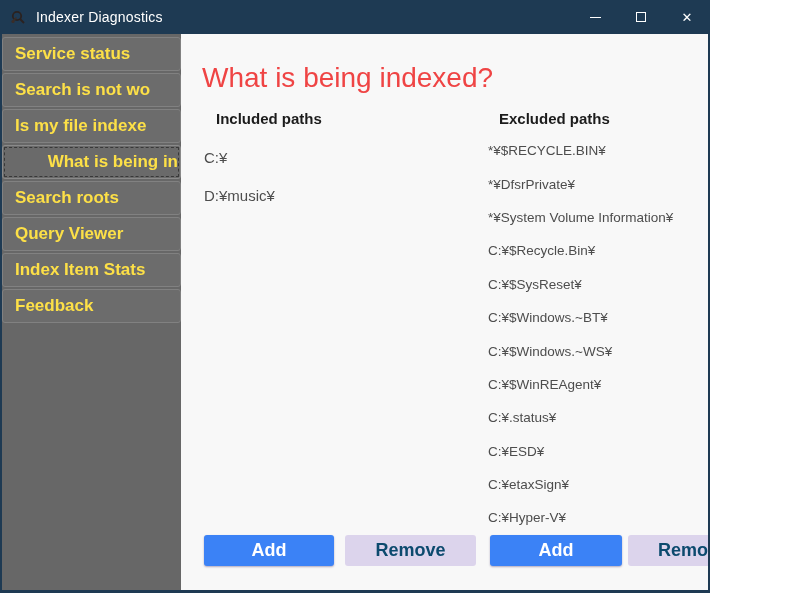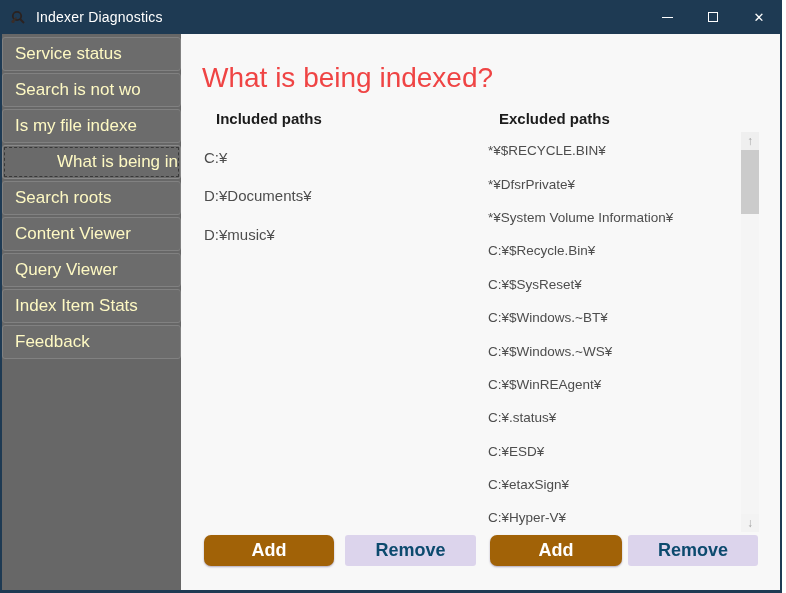--- a/index.html
+++ b/index.html
@@ -1,21 +1,21 @@
 <!DOCTYPE html>
 <html><head>
 <meta charset="utf-8">
 <style>
   * { box-sizing: border-box; margin: 0; padding: 0; }
   html,body { width: 786px; height: 593px; }
   body { font-family: "Liberation Sans", sans-serif; }
 
   .window {
     position: relative;
-    width: 782px; height: 593px;
+    width: 710px; height: 593px;
     background: #1e3a53;
     overflow: hidden;
   }
 
   
   .titlebar {
     position: absolute; top: 0; left: 0; right: 0; height: 34px;
     background: #1e3a53;
     display: flex; align-items: center;
   }
@@ -43,21 +43,21 @@
   
   .sidebar {
     flex: none; width: 179px; background: #676767;
     padding-top: 3px;
   }
   .side-btn {
     height: 34px; margin-bottom: 2px;
     background: #6c6c6c;
     border: 1px solid #818181;
     border-radius: 3px;
-    color: #fef9c3; font-weight: normal; font-size: 17px;
+    color: #fde047; font-weight: bold; font-size: 17px;
     display: flex; align-items: center;
     padding: 0 2px 0 12px;
     white-space: nowrap; overflow: hidden;
   }
   .side-btn.selected {
     background: #6a6a6a;
     border: 1px solid #8a8a8a;
     outline: 1px dashed #383838;
     outline-offset: -3px;
     justify-content: flex-end;
@@ -111,21 +111,21 @@
   }
 
   
   .action-btn {
     position: absolute; top: 501px; height: 31px;
     border: none; border-radius: 3px;
     font-family: "Liberation Sans", sans-serif;
     font-weight: bold; font-size: 18px; color: #ffffff;
     display: flex; align-items: center; justify-content: center;
   }
-  .btn-primary { background: #a16207; box-shadow: 0 1px 2px rgba(40,20,80,0.35); border-radius: 7px; }
+  .btn-primary { background: #3b82f6; box-shadow: 0 1px 2px rgba(40,20,80,0.35); }
   .btn-disabled { background: #dcd4ec; color: #0c4a6e; }
   .add-included    { left: 23px;  width: 130px; }
   .remove-included { left: 164px; width: 131px; }
   .add-excluded    { left: 309px; width: 132px; }
   .remove-excluded { left: 447px; width: 130px; }
 </style>
 </head>
 <body>
 
 <div class="window">
@@ -168,23 +168,20 @@
         </div>
 
         <div class="side-btn selected">
           <span class="lbl">What is being in</span>
         </div>
 
         <div class="side-btn">
           <span class="lbl">Search roots</span>
         </div>
 
-        <div class="side-btn">
-          <span class="lbl">Content Viewer</span>
-        </div>
 
         <div class="side-btn">
           <span class="lbl">Query Viewer</span>
         </div>
 
         <div class="side-btn">
           <span class="lbl">Index Item Stats</span>
         </div>
 
         <div class="side-btn">
@@ -195,21 +192,20 @@
     <section class="main">
       <h1 class="heading">What is being indexed?</h1>
 
       <div class="col-label included-label">Included paths</div>
       <div class="col-label excluded-label">Excluded paths</div>
 
       <div class="path-list included-list">
 
           <div class="path-row">C:¥</div>
 
-          <div class="path-row">D:¥Documents¥</div>
 
 
           <div class="path-row">D:¥music¥</div>
         </div>
 
       <div class="path-list excluded-list">
 
           <div class="path-row">*¥$RECYCLE.BIN¥</div>
 
           <div class="path-row">*¥DfsrPrivate¥</div>

